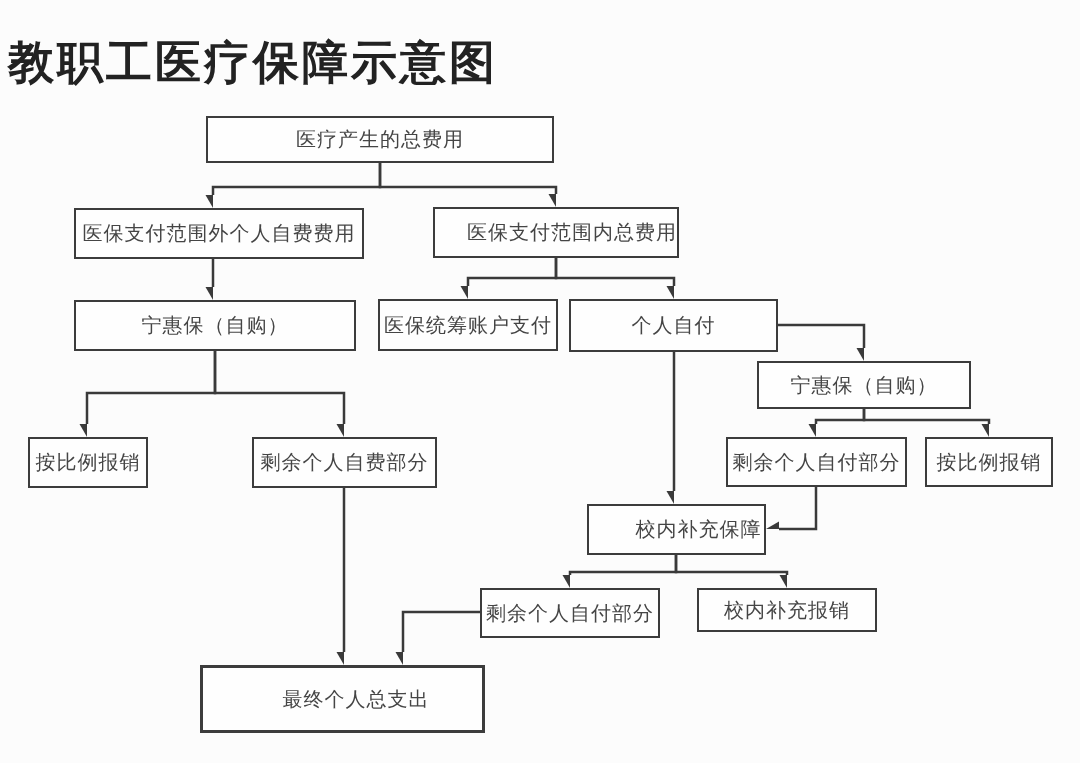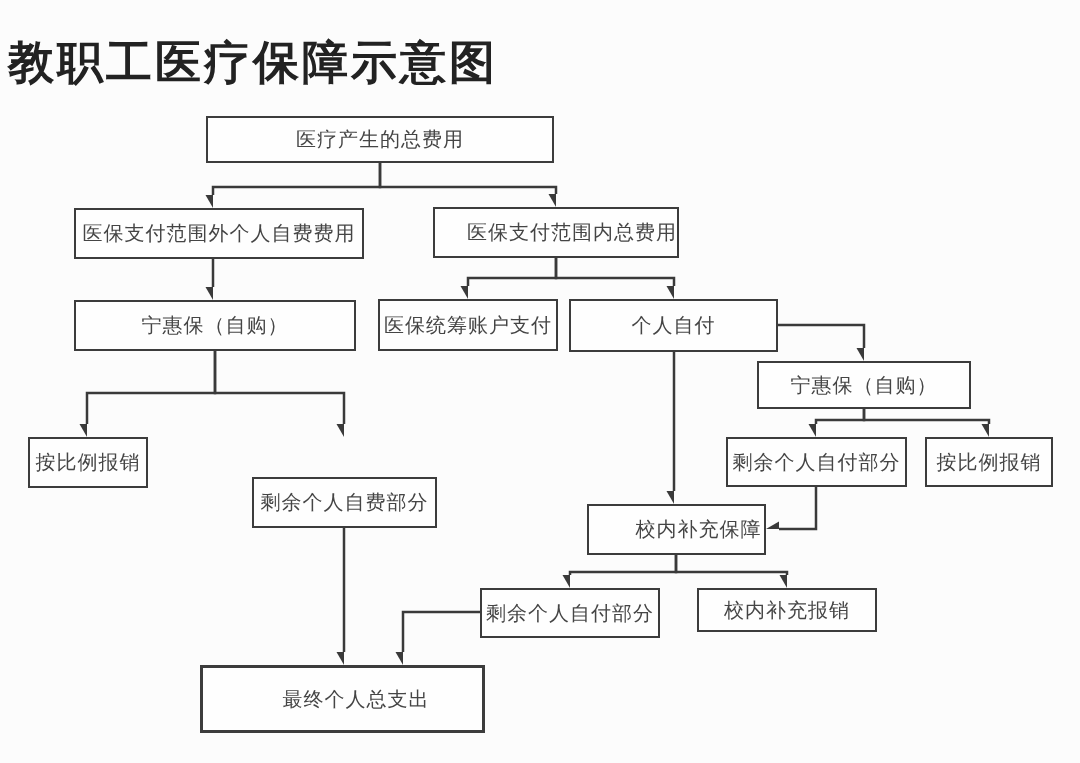--- a/index.html
+++ b/index.html
@@ -90,21 +90,21 @@
   </div>
 
   <div class="node" style="left:757px;top:361px;width:214px;height:48px;">
     <span>宁惠保（自购）</span>
   </div>
 
   <div class="node" style="left:28px;top:437px;width:120px;height:51px;">
     <span>按比例报销</span>
   </div>
 
-  <div class="node" style="left:252px;top:437px;width:185px;height:51px;margin-top:40px;">
+  <div class="node" style="left:252px;top:437px;width:185px;height:51px;">
     <span>剩余个人自费部分</span>
   </div>
 
   <div class="node" style="left:726px;top:437px;width:181px;height:50px;">
     <span>剩余个人自付部分</span>
   </div>
 
   <div class="node" style="left:925px;top:437px;width:128px;height:50px;">
     <span>按比例报销</span>
   </div>

